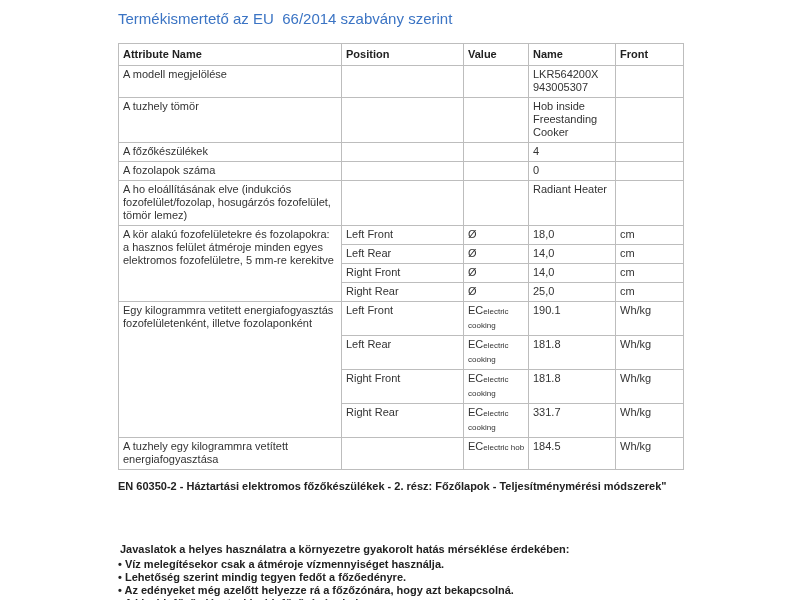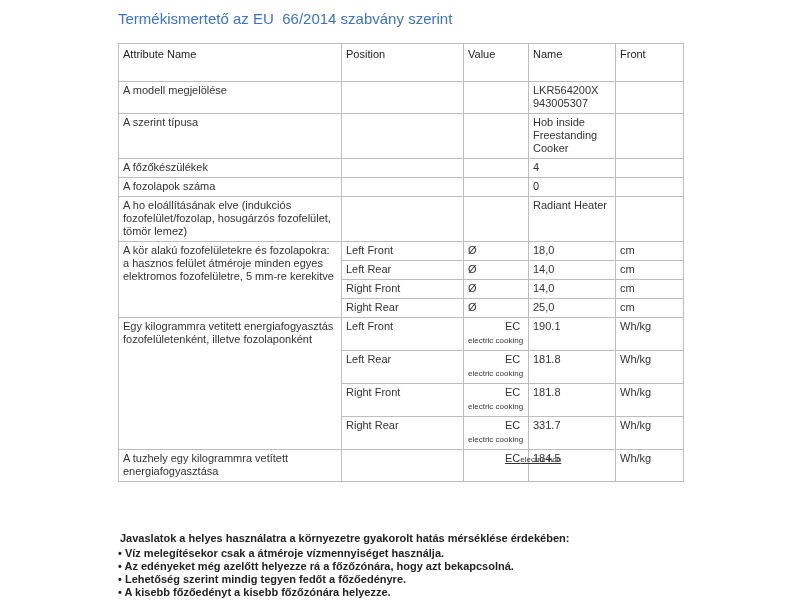--- a/index.html
+++ b/index.html
@@ -29,34 +29,34 @@
     color:#333333;
   }
   table.fiche th, table.fiche td {
     border:1px solid #bdbdbd;
     padding:2px 4px 3px 4px;
     vertical-align:top;
     text-align:left;
     word-wrap:break-word;
   }
   table.fiche th {
-    font-weight:normal;
+    font-weight:bold;
     color:#222222;
     padding-top:4px;
-    padding-bottom:20px;
+    padding-bottom:4px;
   }
   col.c-attr   { width:223px; }
   col.c-pos    { width:122px; }
   col.c-sym    { width:65px;  }
   col.c-val    { width:87px;  }
   col.c-unit   { width:68px;  }
 
-  .sym-main { font-size:11px;margin-left:37px; }
+  .sym-main { font-size:11px; }
   .sym-sub  { font-size:8px; }
-  .sym-nowrap { white-space:nowrap;text-decoration:underline; }
+  .sym-nowrap { white-space:nowrap; }
 
   .standard-note {
     font-weight:bold;
     font-size:11px;
     color:#222222;
     margin:9px 0 0 0;
     line-height:14px;
   }
 
   .recommendations {
@@ -96,21 +96,21 @@
       </thead>
       <tbody>
         <tr>
           <td>A modell megjelölése</td>
           <td></td>
           <td></td>
           <td>LKR564200X 943005307</td>
           <td></td>
         </tr>
         <tr>
-          <td>A szerint típusa</td>
+          <td>A tuzhely tömör</td>
           <td></td>
           <td></td>
           <td>Hob inside Freestanding Cooker</td>
           <td></td>
         </tr>
         <tr>
           <td>A főzőkészülékek</td>
           <td></td>
           <td></td>
           <td>4</td>
@@ -186,24 +186,25 @@
         <tr>
           <td>A tuzhely egy kilogrammra vetített energiafogyasztása</td>
           <td></td>
           <td class="sym-nowrap"><span class="sym-main">EC</span><span class="sym-sub">electric hob</span></td>
           <td>184.5</td>
           <td>Wh/kg</td>
         </tr>
       </tbody>
     </table>
 
+    <p class="standard-note">EN 60350-2 - Háztartási elektromos főzőkészülékek - 2. rész: Főzőlapok - Teljesítménymérési módszerek"</p>
 
     <div class="recommendations">
       <p class="rec-heading">Javaslatok a helyes használatra a környezetre gyakorolt hatás mérséklése érdekében:</p>
       <p class="rec-item">• Víz melegítésekor csak a átméroje vízmennyiséget használja.</p>
+      <p class="rec-item">• Lehetőség szerint mindig tegyen fedőt a főzőedényre.</p>
       <p class="rec-item">• Az edényeket még azelőtt helyezze rá a főzőzónára, hogy azt bekapcsolná.</p>
-      <p class="rec-item">• Lehetőség szerint mindig tegyen fedőt a főzőedényre.</p>
       <p class="rec-item">• A kisebb főzőedényt a kisebb főzőzónára helyezze.</p>
 
     </div>
 
   </div>
 </div>
 
 </body></html>

